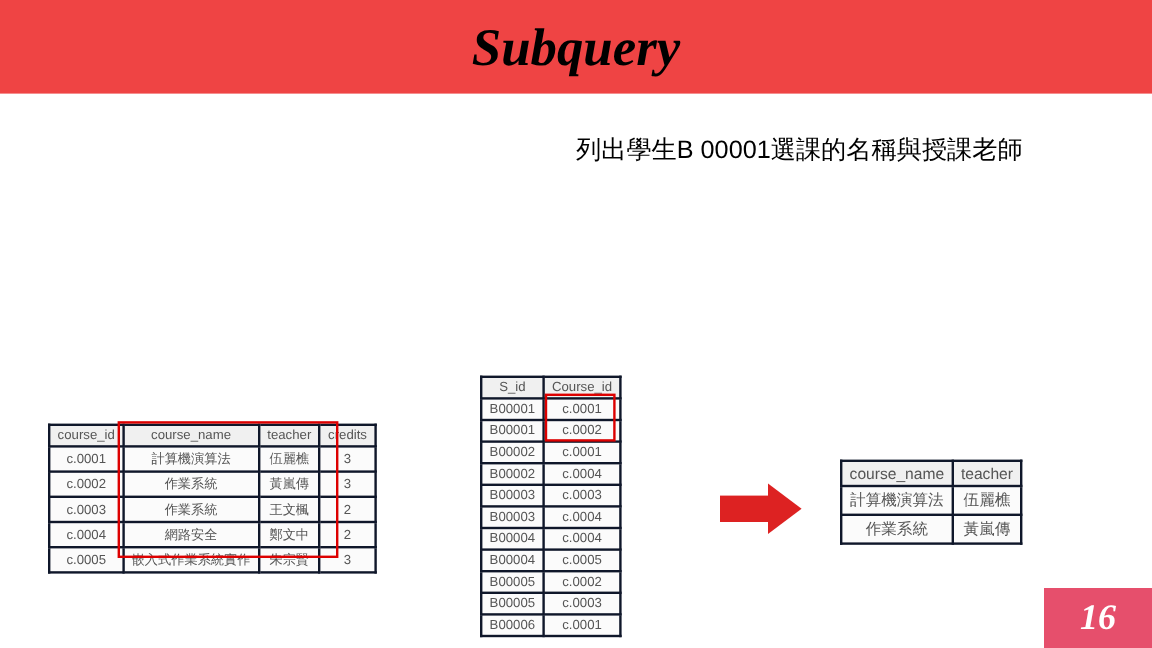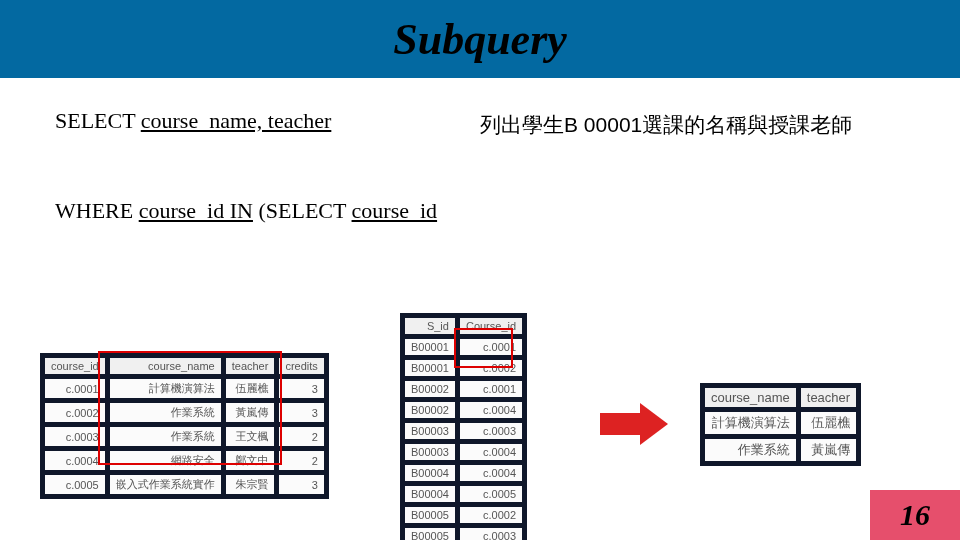--- a/index.html
+++ b/index.html
@@ -1,44 +1,38 @@
 <!DOCTYPE html>
 <html><head>
 <meta charset="utf-8">
 <style>
   html,body{margin:0;padding:0;width:960px;height:540px;font-family:"Microsoft JhengHei","Times New Roman",serif;background:#fff;overflow:hidden}
-  .title-band{background:#0369a1;height:78px;display:flex;justify-content:center;align-items:center}
+  .title-band{background:#ef4444;height:78px;display:flex;justify-content:center;align-items:center}
   .title-band h1{color:#000;font-style:italic;font-weight:bold;font-size:44px;margin:0;font-family:"Times New Roman",serif}
   .content{position:relative;width:960px;height:462px}
   .sql{position:absolute;font-family:"Times New Roman",serif;font-size:22px;color:#000}
   .sql u{text-decoration:underline}
   .desc{position:absolute;font-size:21px;color:#000000;font-family:"Microsoft JhengHei",sans-serif}
   .tbl{position:absolute;border-collapse:collapse;background:#fff;font-size:11px;color:#555;font-family:"Microsoft JhengHei",sans-serif}
-  .tbl th,.tbl td{border:5px solid #0f172a;padding:2px 6px;text-align:right;background:#fbfbfb}
+  .tbl th,.tbl td{border:2px solid #0f172a;padding:2px 6px;text-align:center;background:#fbfbfb}
   .tbl th{background:#f0f0f0;font-weight:normal}
   .redbox{position:absolute;border:2px solid #d00;pointer-events:none}
   .arrow-body{position:absolute;background:#d22}
-  .page-badge{position:absolute;right:0;bottom:0;width:90px;height:50px;background:#e64f6c;color:#000000;font-size:30px;font-style:italic;font-weight:bold;display:flex;align-items:center;justify-content:center;font-family:"Times New Roman",serif}
+  .page-badge{position:absolute;right:0;bottom:0;width:90px;height:50px;background:#e64f6c;color:#ffffff;font-size:30px;font-style:italic;font-weight:bold;display:flex;align-items:center;justify-content:center;font-family:"Times New Roman",serif}
 </style>
 </head>
 <body>
 
 <div class="title-band">
   <h1>Subquery</h1>
 </div>
 
 <div class="content">
 
-  <div class="sql" style="left:55px;top:30px">
-    <span>SELECT</span> <u>course_name, teacher</u>
-  </div>
   <div class="desc" style="left:480px;top:33px">列出學生B 00001選課的名稱與授課老師</div>
-  <div class="sql" style="left:55px;top:120px">
-    <span>WHERE</span> <u>course_id  IN</u> <span>(SELECT</span> <u>course_id</u>
-  </div>
 
   <table class="tbl" style="left:40px;top:275px">
     <tbody>
         <tr>
       <th>course_id</th>
       <th>course_name</th>
       <th>teacher</th>
       <th>credits</th>
     </tr>
     <tr>

